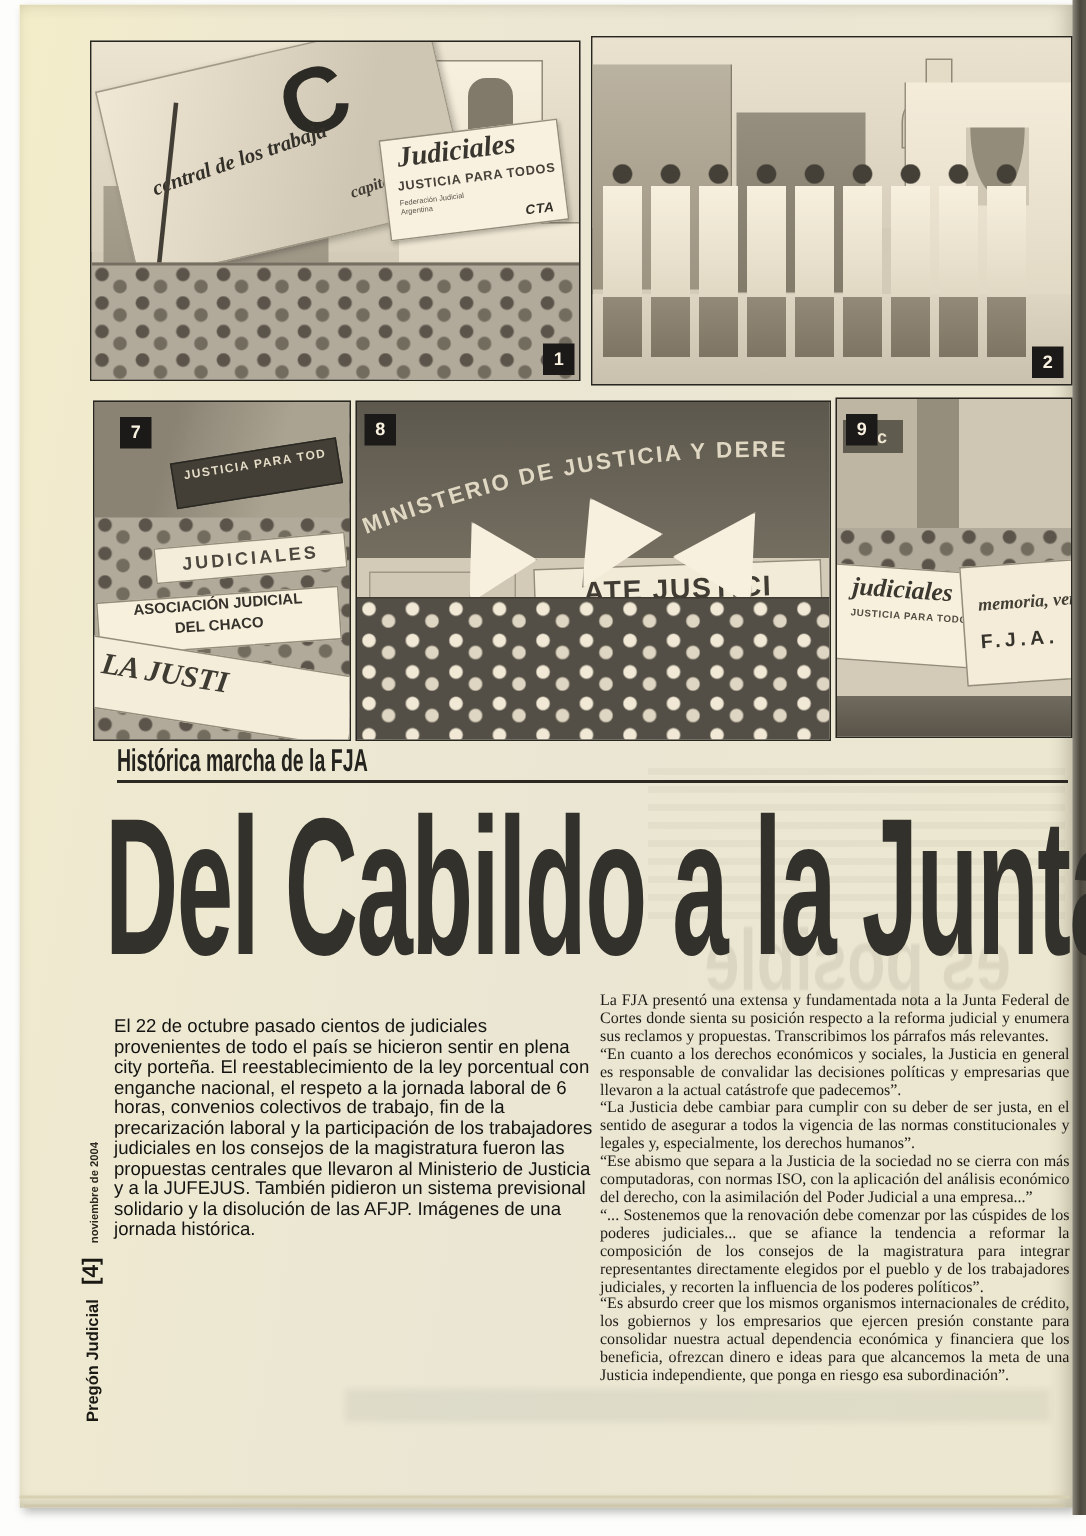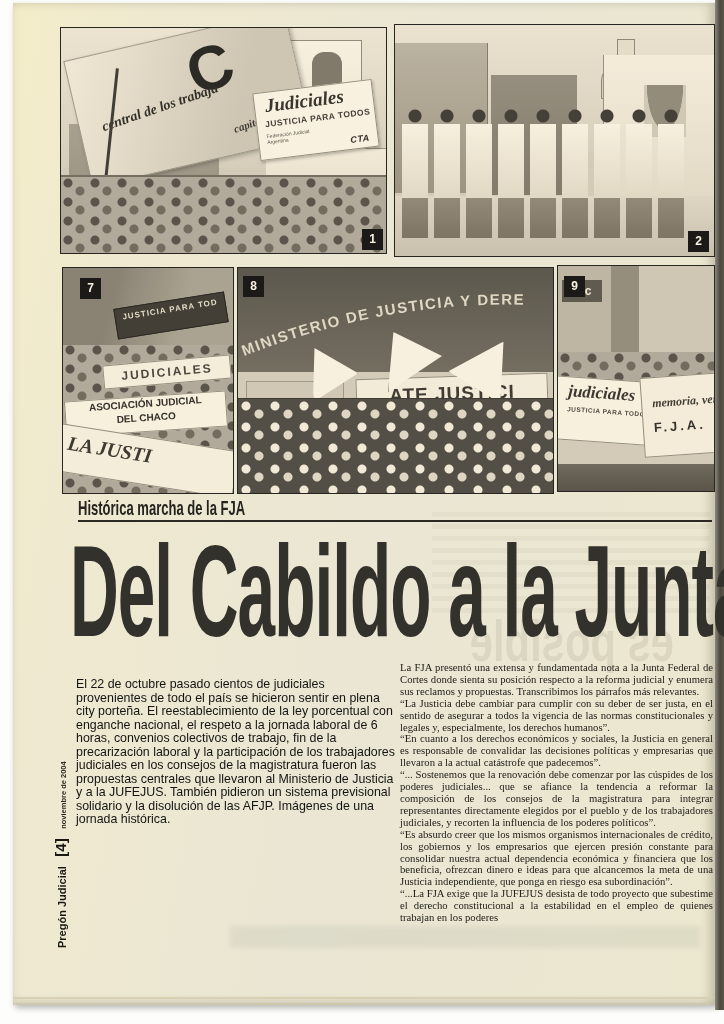--- a/index.html
+++ b/index.html
@@ -165,25 +165,25 @@
   </div>
 
   <div class="kicker">Histórica marcha de la FJA</div>
   <div class="rule"></div>
   <div class="headline">Del Cabildo a la Junta</div>
 
   <div class="lead">El 22 de octubre pasado cientos de judiciales provenientes de todo el país se hicieron sentir en plena city porteña. El reestablecimiento de la ley porcentual con enganche nacional, el respeto a la jornada laboral de 6 horas, convenios colectivos de trabajo, fin de la precarización laboral  y la participación de los trabajadores judiciales en los consejos de la magistratura fueron las propuestas centrales que llevaron al Ministerio de Justicia y a la JUFEJUS. También pidieron un sistema previsional solidario y la disolución de las AFJP. Imágenes de una jornada histórica.</div>
 
   <div class="col2">
     <p>La FJA presentó una extensa y fundamentada nota a la Junta Federal de Cortes donde sienta su posición respecto a la reforma judicial y enumera sus reclamos y propuestas. Transcribimos los párrafos más relevantes.</p>
+    <p>“En cuanto a los derechos económicos y sociales, la Justicia en general es responsable de convalidar las decisiones políticas y empresarias que llevaron a la actual catástrofe que padecemos”.</p>
     <p>“La Justicia debe cambiar para cumplir con su deber de ser justa, en el sentido de asegurar a todos la vigencia de las normas constitucionales y legales y, especialmente, los derechos humanos”.</p>
-    <p>“En cuanto a los derechos económicos y sociales, la Justicia en general es responsable de convalidar las decisiones políticas y empresarias que llevaron a la actual catástrofe que padecemos”.</p>
+    <p>“Ese abismo que separa a la Justicia de la sociedad no se cierra con más computadoras, con normas ISO, con la aplicación del análisis económico del derecho, con la asimilación del Poder Judicial a una empresa...”</p>
     <p>“... Sostenemos que la renovación debe comenzar por las cúspides de los poderes judiciales... que se afiance la tendencia a reformar la composición de los consejos de la magistratura para integrar representantes directamente elegidos por el pueblo y de los trabajadores judiciales, y recorten la influencia de los poderes políticos”.</p>
     <p>“Es absurdo creer que los mismos organismos internacionales de crédito, los gobiernos y los empresarios que ejercen presión constante para consolidar nuestra actual dependencia económica y financiera que los beneficia, ofrezcan dinero e ideas para que alcancemos la meta de una Justicia independiente, que ponga en riesgo esa subordinación”.</p>
-    <p>“...La FJA exige que la JUFEJUS desista de todo proyecto que subestime el derecho constitucional a la estabilidad en el empleo de quienes trabajan en los poderes</p>
   </div>
 
   <div class="folio">
     <span class="pub">Pregón Judicial</span>
     <span class="num">[4]</span>
     <span class="date">noviembre de 2004</span>
   </div>
 
 </div>
 

